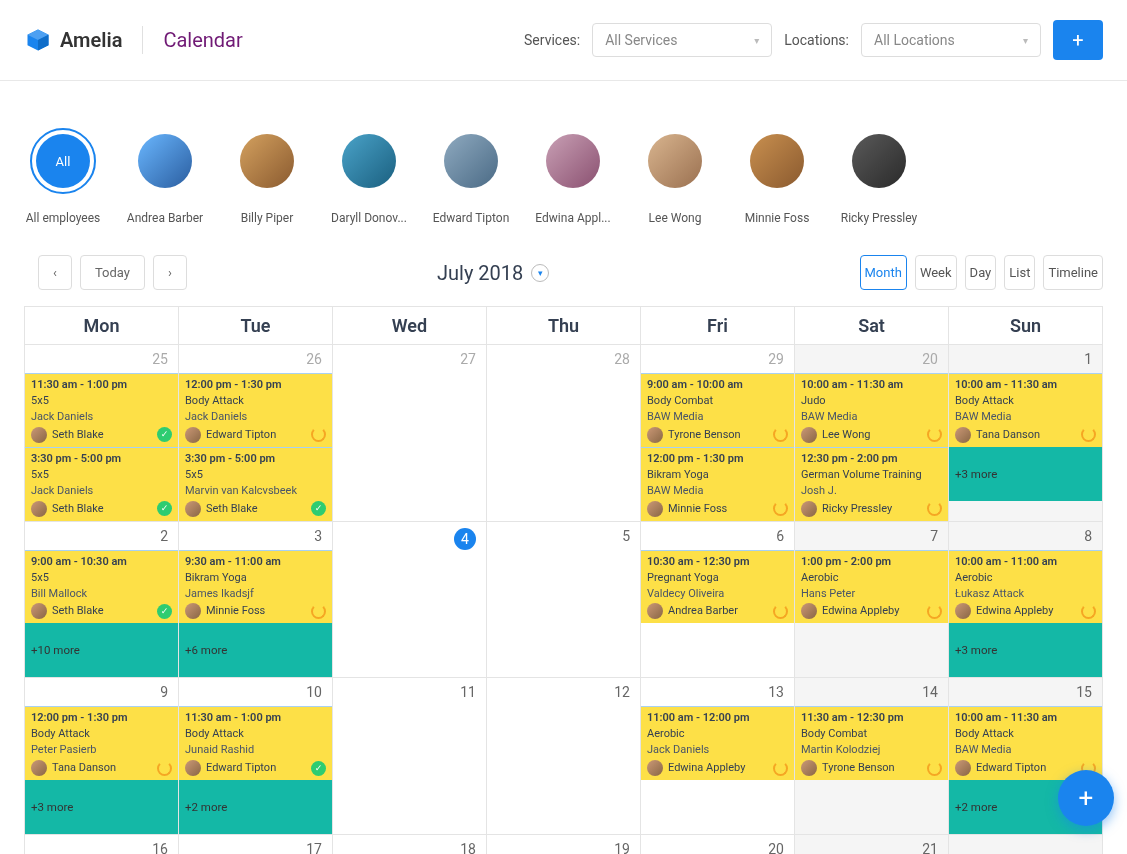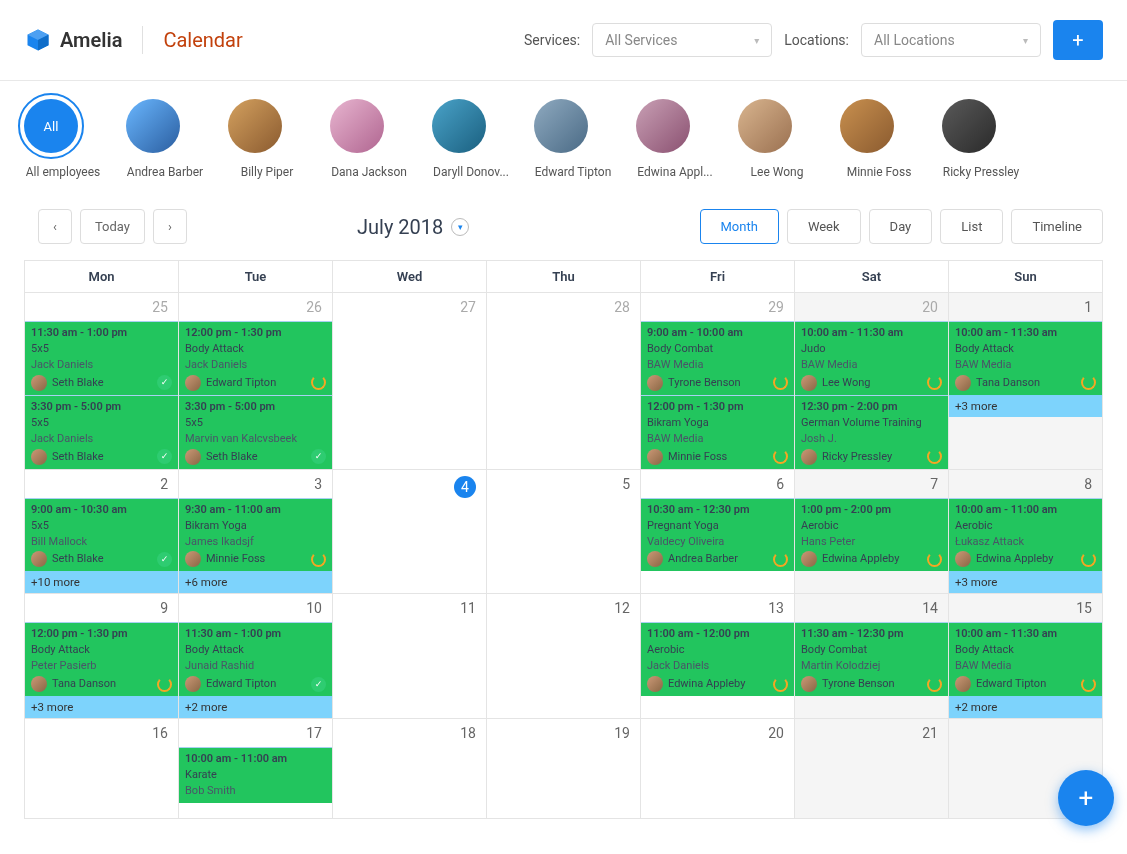--- a/index.html
+++ b/index.html
@@ -13,69 +13,69 @@
 .header {
   display: flex;
   align-items: center;
   padding: 20px 24px;
   border-bottom: 1px solid #e8e8e8;
 }
 .logo-wrap { display: flex; align-items: center; gap: 8px; }
 .logo-icon { width: 28px; height: 28px; }
 .logo-text { font-size: 20px; font-weight: 600; color: #333; }
 .divider { width: 1px; height: 28px; background: #e0e0e0; margin: 0 20px; }
-.page-title { font-size: 20px; color: #c2410c; }
+.page-title { font-size: 20px; color: #701a75; }
 .header-controls { margin-left: auto; display: flex; align-items: center; gap: 12px; }
 .control-label { font-size: 14px; color: #555; }
 .dropdown { 
   display: flex; align-items: center; justify-content: space-between;
   border: 1px solid #ddd; border-radius: 4px; padding: 8px 12px; 
   min-width: 180px; font-size: 14px; color: #888; cursor: pointer;
 }
 .chev { color: #bbb; font-size: 10px; }
 .add-btn { 
   width: 50px; height: 40px; background: #1A84EE; border-radius: 4px;
   display: flex; align-items: center; justify-content: center;
   color: #fff; font-size: 20px; cursor: pointer;
 }
 
 .employees-row { display: flex; gap: 24px; padding: 18px 24px; overflow: hidden; }
-.emp { display: flex; flex-direction: column; gap: 12px; width: 78px; cursor: pointer; flex-shrink: 0; }
+.emp { display: flex; flex-direction: column; align-items: center; gap: 23px; width: 78px; cursor: pointer; flex-shrink: 0; margin-top: 35px; }
 .emp-avatar { width: 54px; height: 54px; border-radius: 50%; background: linear-gradient(135deg,#8aa,#678); position: relative; }
 .emp.all .emp-avatar { background: #1A84EE; display:flex; align-items:center; justify-content:center; color:#fff; font-size:13px; }
 .emp.all .emp-avatar-ring { position:absolute; inset:-6px; border:2px solid #1A84EE; border-radius:50%; }
 .emp-name { font-size: 12px; color: #555; text-align: center; white-space: nowrap; overflow: hidden; text-overflow: ellipsis; width: 100%; }
 
 .toolbar { display: flex; align-items: center; padding: 12px 24px 10px 38px; }
 .nav-btn, .today-btn { border: 1px solid #ddd; border-radius: 4px; padding: 9px 14px; cursor: pointer; color: #666; }
 .nav-group { display: flex; gap: 8px; }
 .month-title { font-size: 20px; color: #354052; margin: 0 auto; display: flex; align-items: center; gap: 8px; position: relative; left: -30px; text-align: right;}
 .month-chev { width: 18px; height: 18px; border: 1px solid #bbb; border-radius: 50%; display: flex; align-items:center; justify-content:center; font-size:9px; color:#1A84EE; cursor:pointer;}
 .view-switch { display: flex; gap: 8px; }
-.view-btn { border: 1px solid #ddd; border-radius: 4px; padding: 9px 20px; cursor: pointer; color: #555; font-size: 13px; }
+.view-btn { border: 1px solid #ddd; border-radius: 4px; padding: 9px 4px; cursor: pointer; color: #555; font-size: 13px; }
 .view-btn.active { border-color: #1A84EE; color: #1A84EE; }
 
 .calendar { border-collapse: collapse; width: calc(100% - 48px); margin: 6px 24px; table-layout: fixed; }
-.calendar th { border: 1px solid #e4e4e4; padding: 8px; font-weight: 600; font-size: 13px; color: #354052; }
+.calendar th { border: 1px solid #e4e4e4; padding: 8px; font-weight: 600; font-size: 18px; color: #354052; }
 .calendar td { border: 1px solid #e4e4e4; vertical-align: top; padding: 0; height: 100px; position: relative; }
 .daynum { text-align: right; padding: 6px 10px; font-size: 14px; color: #666; }
 .prev-month .daynum { color: #aaa; }
 .weekend { background: #f5f5f5; }
 .today .daynum { }
 .today .daynum span { background: #1A84EE; color:#fff; border-radius:50%; display:inline-flex; width:22px; height:22px; align-items:center; justify-content:center; }
-.event { background: #22c55e; border-top: 1px solid #a8d1f2; padding: 3px 6px 4px 6px; font-size: 11px; color: #354052; line-height: 1.45; position:relative; }
+.event { background: #fde047; border-top: 1px solid #a8d1f2; padding: 3px 6px 4px 6px; font-size: 11px; color: #354052; line-height: 1.45; position:relative; }
 .event .time { font-weight: 600; }
 .event .title { }
 .event .loc { color: #4a5568; }
 .event .footer { display:flex; align-items:center; gap:5px; margin-top:2px; }
 .mini-av { width:16px; height:16px; border-radius:50%; background: linear-gradient(135deg,#c97,#864); flex-shrink:0; }
 .status-icon { margin-left:auto; width:15px; height:15px; border-radius:50%; display:flex; align-items:center; justify-content:center; }
 .status-green { background:#2ecc71; color:#fff; font-size:9px; }
 .status-orange { border:2px solid #f5a623; border-top-color: transparent; }
-.more { font-size: 11.5px; color:#333; padding: 4px 6px; cursor:pointer; background:#7dd3fc; }
+.more { font-size: 11.5px; color:#333; padding: 20px 6px; cursor:pointer; background:#14b8a6; }
 
 .fab { position:fixed; bottom:28px; left:1058px; width:56px; height:56px; border-radius:50%; background:#1A84EE; color:#fff; display:flex; align-items:center; justify-content:center; font-size:26px; box-shadow:0 4px 12px rgba(26,132,238,0.5); cursor:pointer; }
 </style>
 </head>
 <body>
 
 <div class="header">
   <div class="logo-wrap">
     <svg class="logo-icon" viewBox="0 0 32 32">
       <path d="M16 4 L28 10 L28 22 L16 28 L4 22 L4 10 Z" fill="#1A84EE"></path>
@@ -110,24 +110,20 @@
     </div>
     <div class="emp">
       <div class="emp-avatar" style="background: linear-gradient(135deg, rgb(106, 183, 255), rgb(42, 93, 159));"></div>
       <div class="emp-name">Andrea Barber</div>
     </div>
     <div class="emp">
       <div class="emp-avatar" style="background: linear-gradient(135deg, rgb(212, 161, 95), rgb(138, 90, 47));"></div>
       <div class="emp-name">Billy Piper</div>
     </div>
     <div class="emp">
-      <div class="emp-avatar" style="background: linear-gradient(135deg, rgb(232, 181, 208), rgb(176, 101, 144));"></div>
-      <div class="emp-name">Dana Jackson</div>
-    </div>
-    <div class="emp">
       <div class="emp-avatar" style="background: linear-gradient(135deg, rgb(74, 163, 201), rgb(26, 95, 127));"></div>
       <div class="emp-name">Daryll Donov...</div>
     </div>
     <div class="emp">
       <div class="emp-avatar" style="background: linear-gradient(135deg, rgb(143, 170, 192), rgb(74, 106, 133));"></div>
       <div class="emp-name">Edward Tipton</div>
     </div>
     <div class="emp">
       <div class="emp-avatar" style="background: linear-gradient(135deg, rgb(201, 160, 181), rgb(138, 80, 112));"></div>
       <div class="emp-name">Edwina Appl...</div>

